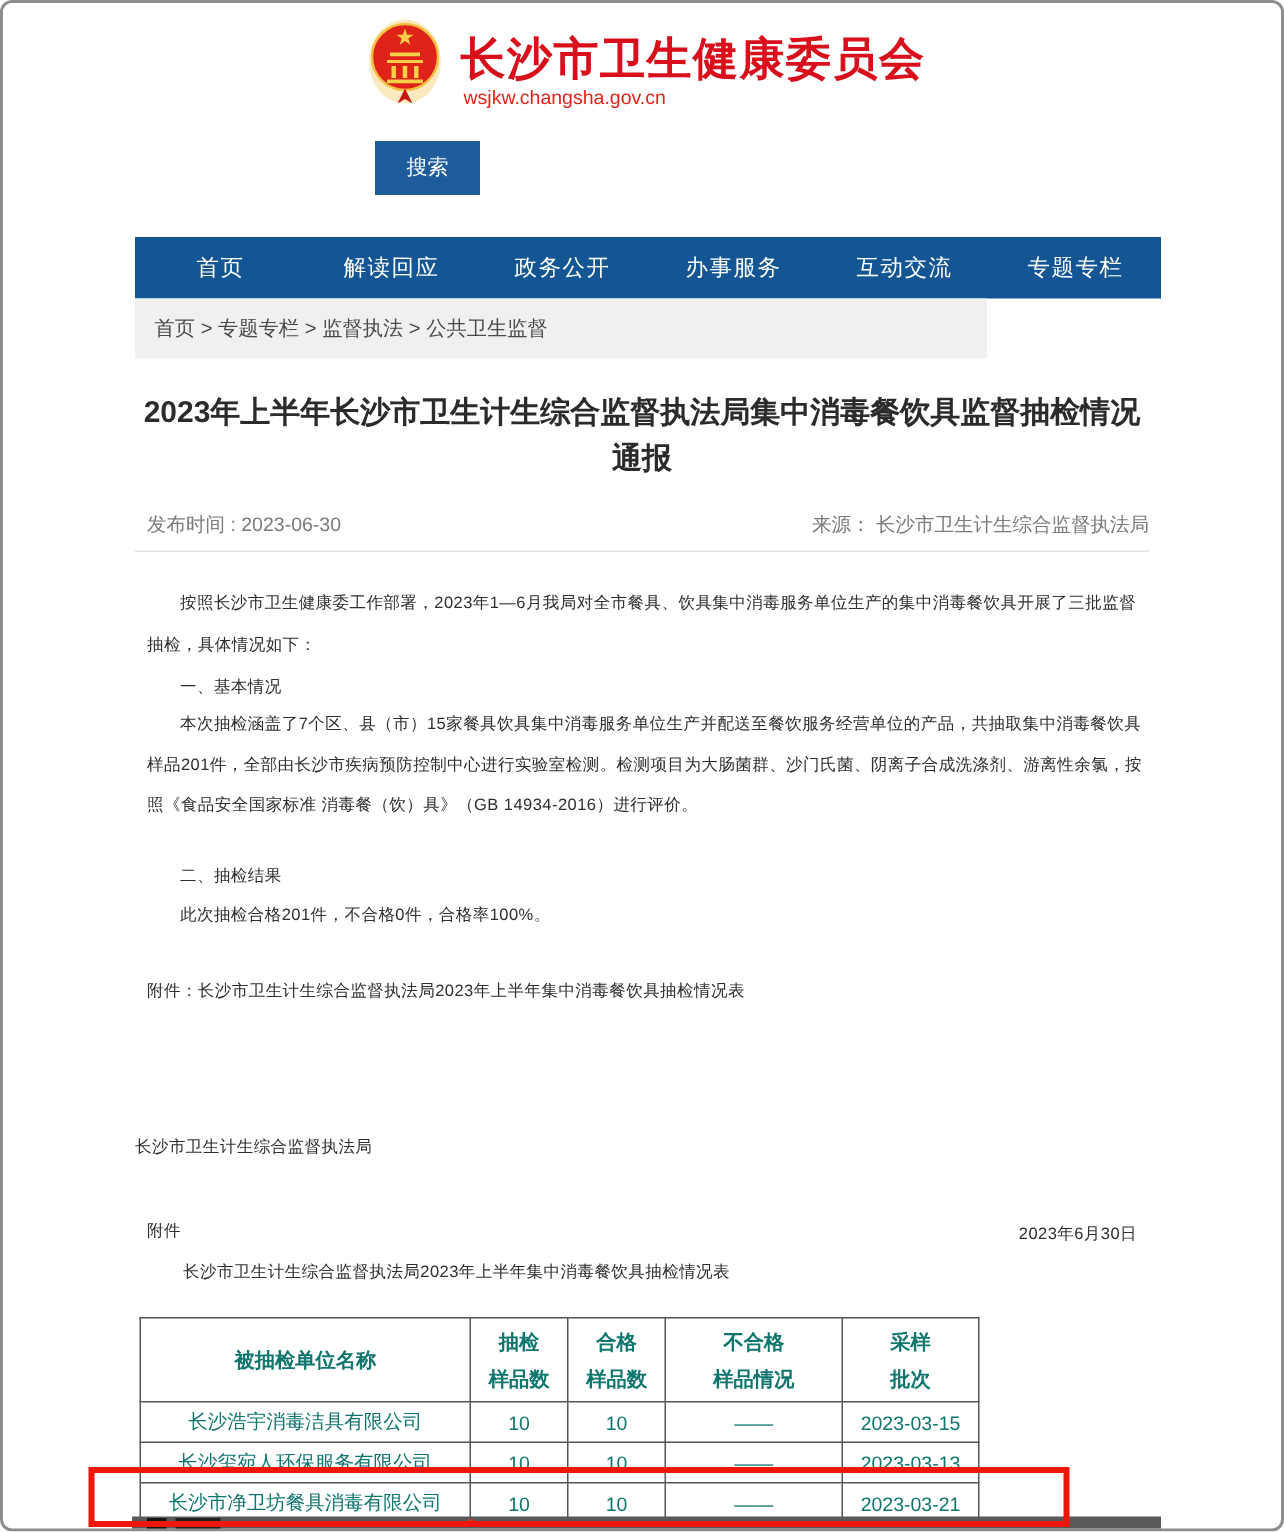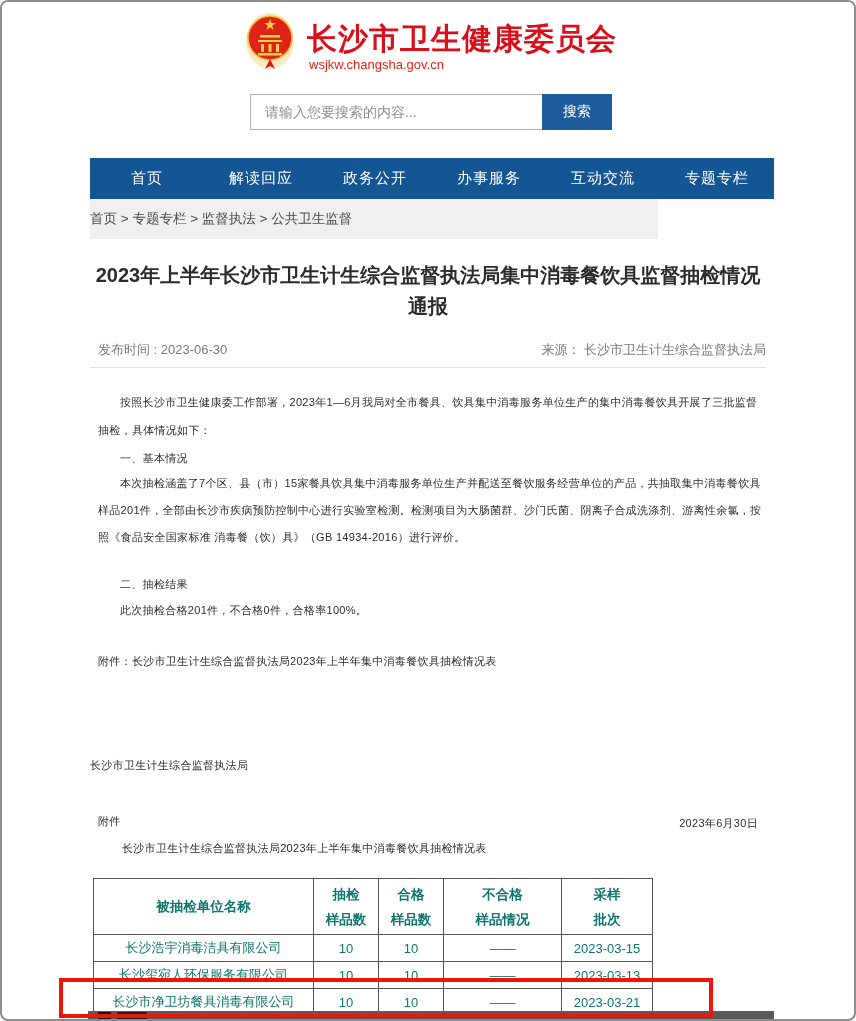--- a/index.html
+++ b/index.html
@@ -28,21 +28,21 @@
               font-size:14px;cursor:pointer;font-family:"Liberation Sans","DejaVu Sans",sans-serif;}
 
   
   .nav{position:absolute;left:88px;top:156px;width:684px;height:41px;background:#145693;
        display:flex;}
   .nav-item{flex:1;display:flex;align-items:center;justify-content:center;color:#fff;
             font-size:15px;cursor:pointer;letter-spacing:1px;}
 
   
   .breadcrumb{position:absolute;left:88px;top:197px;width:568px;height:40px;background:#f0f0f0;
-              box-sizing:border-box;display:flex;align-items:center;
+              box-sizing:border-box;padding-left:13px;display:flex;align-items:center;
               font-size:13.5px;color:#4a4a4a;cursor:pointer;}
 
   
   .article{position:absolute;left:88px;top:237px;width:676px;}
   .art-title{margin-top:21px;text-align:center;font-size:20px;font-weight:bold;color:#2b2b2b;
              line-height:31px;padding:0 4px;}
   .meta{position:relative;margin-top:15px;height:30px;border-bottom:1px solid #e4e4e4;
         font-size:13px;color:#7a7a7a;}
   .meta .pub{position:absolute;left:8px;top:4px;}
   .meta .src{position:absolute;right:0;top:4px;}
@@ -105,21 +105,20 @@
       <rect x="16" y="33" width="3" height="8" fill="#f7d048"></rect>
       <rect x="23.5" y="33" width="3" height="8" fill="#f7d048"></rect>
       <rect x="31" y="33" width="3" height="8" fill="#f7d048"></rect>
       <rect x="13" y="42" width="24" height="2.5" fill="#f7d048"></rect>
     </svg>
     <div class="site-title">长沙市卫生健康委员会</div>
     <div class="site-url">wsjkw.changsha.gov.cn</div>
   </div>
 
   <div class="search-row">
-    <input class="search-input" type="text" placeholder="请输入您要搜索的内容..." style="">
     <button class="search-btn">搜索</button>
   </div>
 
   <div class="nav">
     <div class="nav-item">首页</div>
     <div class="nav-item">解读回应</div>
     <div class="nav-item">政务公开</div>
     <div class="nav-item">办事服务</div>
     <div class="nav-item">互动交流</div>
     <div class="nav-item">专题专栏</div>

